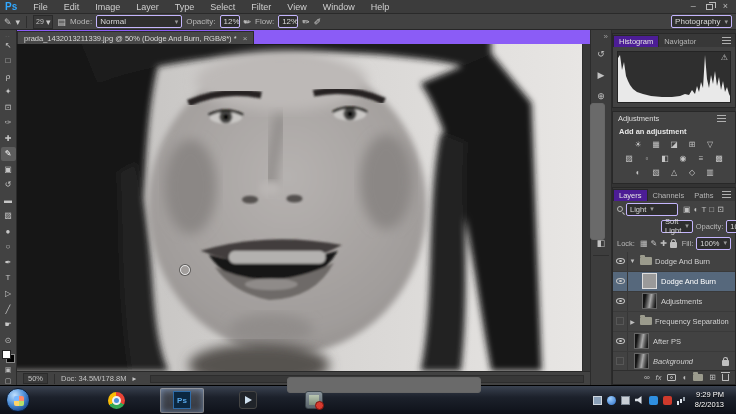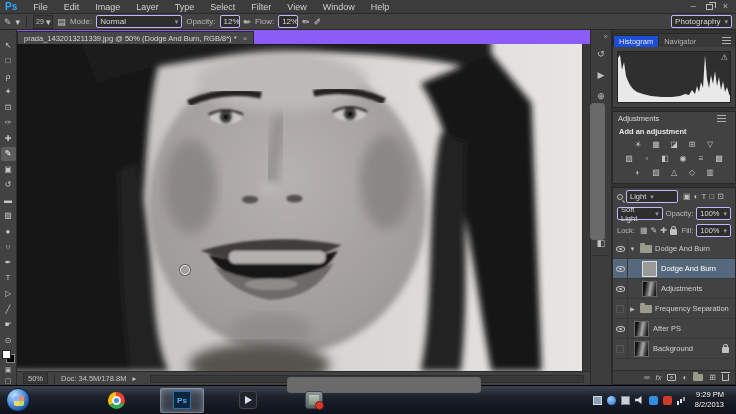--- a/index.html
+++ b/index.html
@@ -64,21 +64,21 @@
   .dockstrip { width:22px; background:#3d3d3d; border-left:1px solid #2b2b2b; border-right:1px solid #2b2b2b; display:flex; flex-direction:column; align-items:center; padding-top:2px; flex:0 0 22px; }
   .dock-collapse { color:#9a9a9a; font-size:8px; align-self:flex-end; padding-right:3px; }
   .dock-icon { width:18px; height:17px; display:flex; align-items:center; justify-content:center; color:#c2c2c2; font-size:9px; margin-top:4px; border-radius:2px; cursor:default; }
   .dock-div { width:16px; height:1px; background:#2e2e2e; margin-top:4px; }
 
   
   .panels { width:124px; flex:0 0 124px; background:#333; display:flex; flex-direction:column; gap:3px; padding-top:3px; min-height:0; }
   .panel { background:#424242; border:1px solid #282828; }
   .panel-tabs { display:flex; background:#383838; align-items:flex-end; height:13px; position:relative; }
   .ptab { padding:1px 5px; font-size:7.5px; color:#b4b4b4; cursor:default; }
-  .ptab.active { background:#1d4ed8; color:#e4e4e4; border:1px solid #282828; border-bottom:none; }
+  .ptab.active { background:#4c1d95; color:#e4e4e4; border:1px solid #282828; border-bottom:none; }
   .i-menu { width:9px; height:7px; border-top:1px solid #b0b0b0; border-bottom:1px solid #b0b0b0; position:relative; display:inline-block; }
   .i-menu::after { content:""; position:absolute; left:0; right:0; top:2px; border-top:1px solid #b0b0b0; }
   .panel-menu-btn { margin-left:auto; align-self:center; padding-right:4px; display:flex; align-items:center; gap:2px; }
 
   
   .histo-body { padding:4px; }
   .histo-well { background:#2f2f2f; border:1px solid #242424; height:52px; position:relative; }
   .histo-well svg { display:block; width:100%; height:100%; }
   .warn { position:absolute; top:1px; right:2px; color:#c8c8c8; font-size:8px; }
 
@@ -90,38 +90,38 @@
   .adj-icon { width:15px; height:13px; display:flex; align-items:center; justify-content:center; color:#c4c4c4; font-size:8px; cursor:default; }
 
   
   .layers-panel { flex:1 1 auto; display:flex; flex-direction:column; min-height:0; }
   .lrow-ctrl { display:flex; align-items:center; gap:3px; padding:2px 4px; font-size:7.5px; color:#b8b8b8; }
   .kind-select { width:52px; }
   .filt-icons { display:flex; gap:3px; margin-left:2px; }
   .filt-icons span { color:#c0c0c0; font-size:8px; }
   .i-mag { display:inline-block; width:6px; height:6px; border:1px solid #b8b8b8; border-radius:50%; position:relative; }
   .i-mag::after { content:""; position:absolute; width:3px; height:1px; background:#b8b8b8; transform:rotate(45deg); left:4px; top:6px; }
-  .blend-select { width:70px; }
+  .blend-select { width:70px;margin-left:44px; }
   .i-lock { display:inline-block; width:7px; height:6px; background:#c0c0c0; border-radius:1px; position:relative; margin-top:3px; }
   .i-lock::before { content:""; position:absolute; left:1px; top:-3px; width:3px; height:3px; border:1px solid #c0c0c0; border-bottom:none; border-radius:3px 3px 0 0; }
   .layer-list { flex:1 1 auto; overflow:hidden; background:#424242; }
   .lrow { height:20px; display:flex; align-items:center; border-bottom:1px solid #3a3a3a; font-size:7.5px; color:#d0d0d0; }
   .lrow.sel { background:#56687c; color:#fff; }
   .eye-cell { width:15px; flex:0 0 15px; display:flex; align-items:center; justify-content:center; border-right:1px solid #373737; align-self:stretch; }
   .i-eye { width:9px; height:6px; border:1px solid #c8c8c8; border-radius:50%; position:relative; }
   .i-eye::after { content:""; position:absolute; inset:1px 2px; background:#c8c8c8; border-radius:50%; }
   .eye-empty { width:8px; height:8px; border:1px solid #575757; }
   .caret { width:9px; text-align:center; font-size:6px; color:#bdbdbd; }
   .i-folder { display:inline-block; width:12px; height:8px; background:#9b9b8d; border-radius:1px; position:relative; margin:0 3px; }
   .i-folder::before { content:""; position:absolute; left:0; top:-2px; width:5px; height:2px; background:#9b9b8d; border-radius:1px 1px 0 0; }
   .thumb { width:15px; height:16px; margin:0 4px 0 6px; border:1px solid #666; }
   .thumb.gray { background:#9a9a9a; border:1px solid #ddd; }
   .thumb.photo { background:linear-gradient(100deg,#141414 18%,#6f6f6f 42%,#a8a8a8 55%,#555 75%,#1b1b1b 92%); }
   .lname { white-space:nowrap; overflow:hidden; }
-  .lname.italic { }
+  .lname.italic { font-style:italic; }
   .lrow .i-lock { margin-left:auto; margin-right:6px; }
   .layer-bottom { height:14px; border-top:1px solid #2e2e2e; display:flex; align-items:center; justify-content:flex-end; gap:6px; padding:0 6px; background:#3e3e3e; }
   .lb-icon { color:#bdbdbd; font-size:8px; line-height:8px; cursor:default; font-style:normal; }
   .lb-icon.fx { font-style:italic; font-size:7.5px;text-align:center; }
   .i-mask { display:inline-block; width:9px; height:7px; border:1px solid #bdbdbd; border-radius:1px; position:relative; }
   .i-mask::after { content:""; position:absolute; inset:1px 2px; border:1px solid #bdbdbd; border-radius:50%; }
   .i-trash { display:inline-block; width:7px; height:7px; border:1px solid #bdbdbd; border-top:none; border-radius:0 0 1px 1px; position:relative; }
   .i-trash::before { content:""; position:absolute; left:-2px; top:-2px; width:9px; height:1px; background:#bdbdbd; }
 
   
@@ -379,20 +379,28 @@
               <span class="adj-icon">◐</span>
               <span class="adj-icon">▧</span>
               <span class="adj-icon">△</span>
               <span class="adj-icon">◇</span>
               <span class="adj-icon">▥</span>
             </div>
         </div>
       </div>
 
       <div class="panel layers-panel">
+        <div class="panel-tabs">
+          <span class="ptab active">Layers</span>
+          <span class="ptab">Channels</span>
+          <span class="ptab">Paths</span>
+          <span class="panel-menu-btn">
+              <span class="i-menu"></span>
+            </span>
+        </div>
         <div class="lrow-ctrl">
           <span class="i-mag"></span>
           <span class="opt-select kind-select">
             <span>Light</span>
             <span class="arrow">▾</span>
           </span>
           <span class="filt-icons">
 
           <span>▣</span>
               <span>◐</span>

